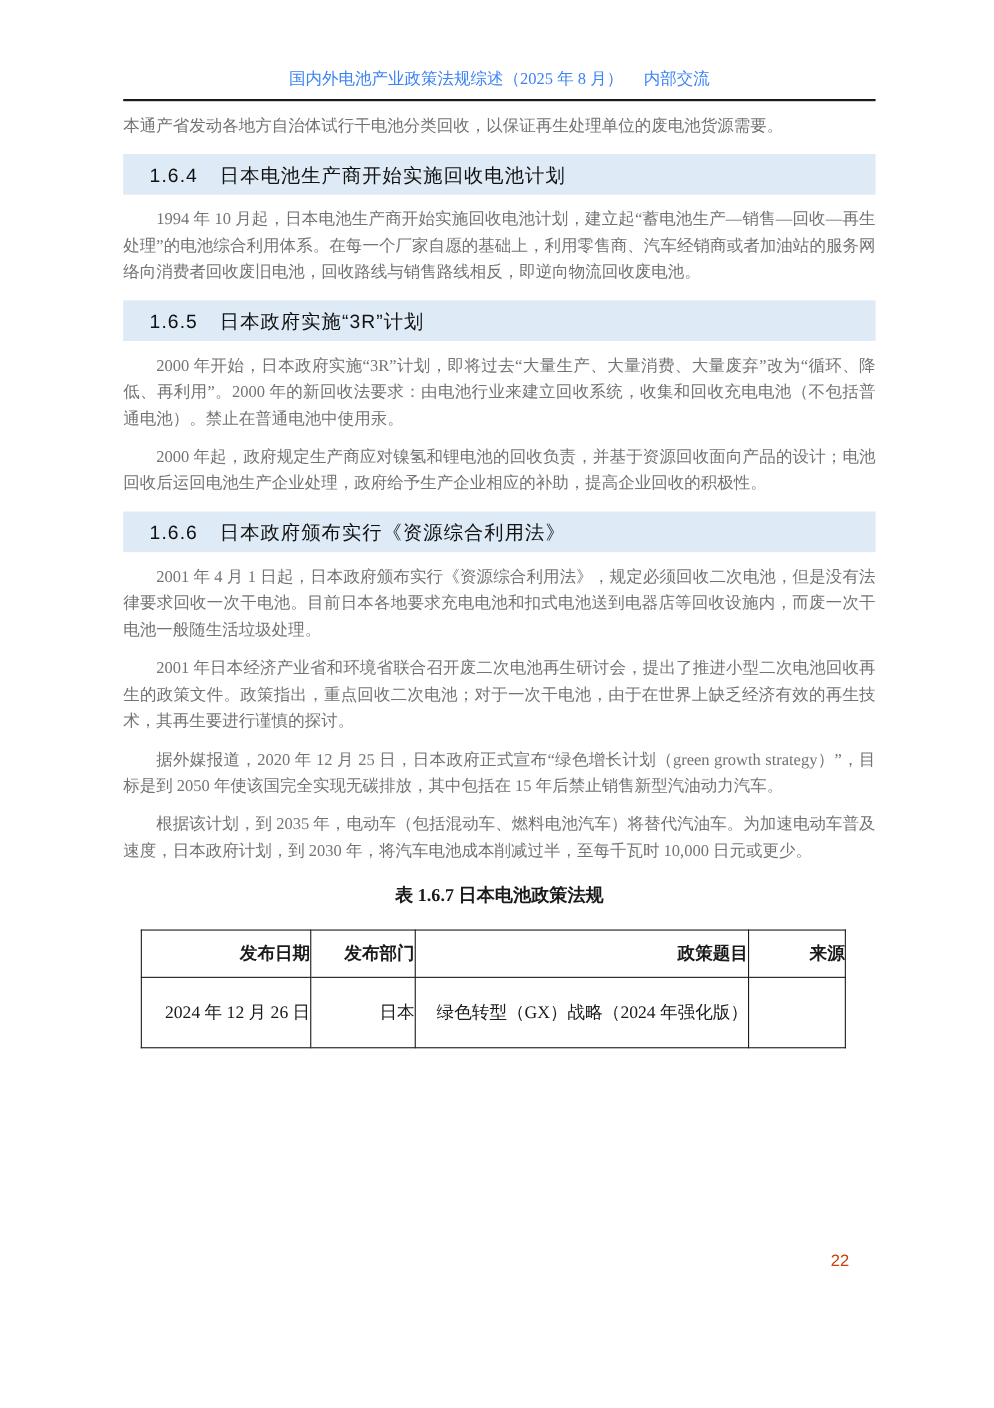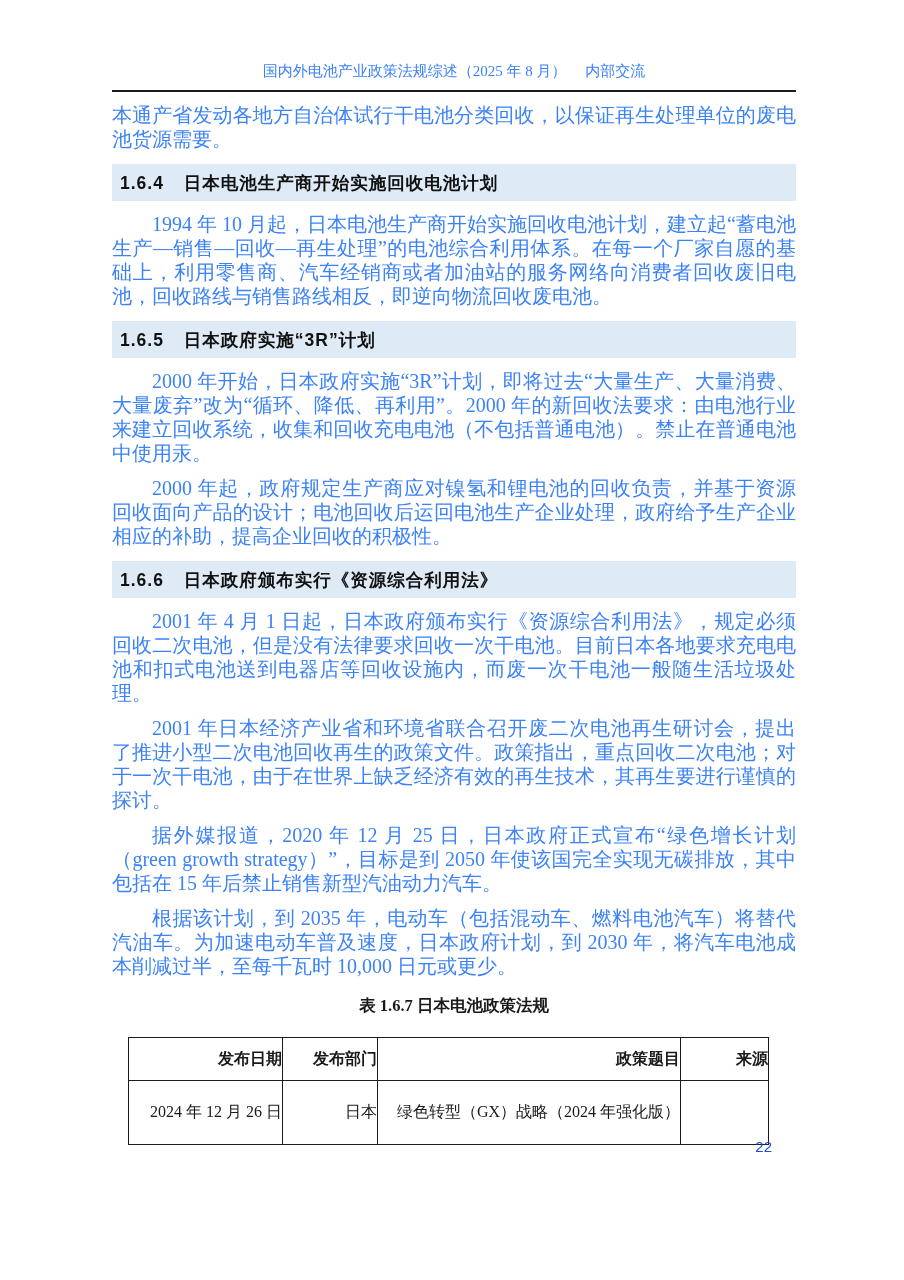--- a/index.html
+++ b/index.html
@@ -15,35 +15,35 @@
     color: #1a1a1a;
   }
   .doc-header {
     text-align: center;
     font-size: 15px;
     color: #3b82f6;
     padding-bottom: 9px;
     border-bottom: 2px solid #1b1b1b;
   }
   .body-par {
-    font-size: 20px;
+    font-size: 15px;
     line-height: 24px;
     text-align: justify;
     text-indent: 2em;
     margin-top: 11px;
-    color: #3b82f6;
+    color: #737373;
   }
   .body-par.no-indent { text-indent: 0; }
   .section-heading {
     margin-top: 13px;
     margin-bottom: 3px;
     background: #deeaf6;
-    padding: 7px 8px 6px 8px;
+    padding: 7px 8px 6px 24px;
     font-family: "Liberation Sans", "DejaVu Sans", sans-serif;
-    font-weight: bold;
+    font-weight: normal;
     font-size: 17.5px;
     color: #111;
     letter-spacing: 1px;
   }
   .sec-num { margin-right: 14px; }
   .table-caption {
     text-align: center;
     font-weight: bold;
     font-size: 16.5px;
     margin-top: 17px;
@@ -71,21 +71,21 @@
   .col-date  { width: 154px; }
   .col-dept  { width: 95px;  }
   .col-title { width: 303px; }
   .col-src   { width: 88px;  }
   .page-number {
     position: absolute;
     top: 1138px;
     right: 132px;
     font-size: 15px;
     font-family: "Liberation Sans", "DejaVu Sans", sans-serif;
-    color: #1d4ed8;
+    color: #c2410c;
   }
 </style>
 </head>
 <body>
 
 <div class="page">
 
   <div class="doc-header">
     <span>国内外电池产业政策法规综述（2025 年 8 月）　 内部交流</span>
   </div>

